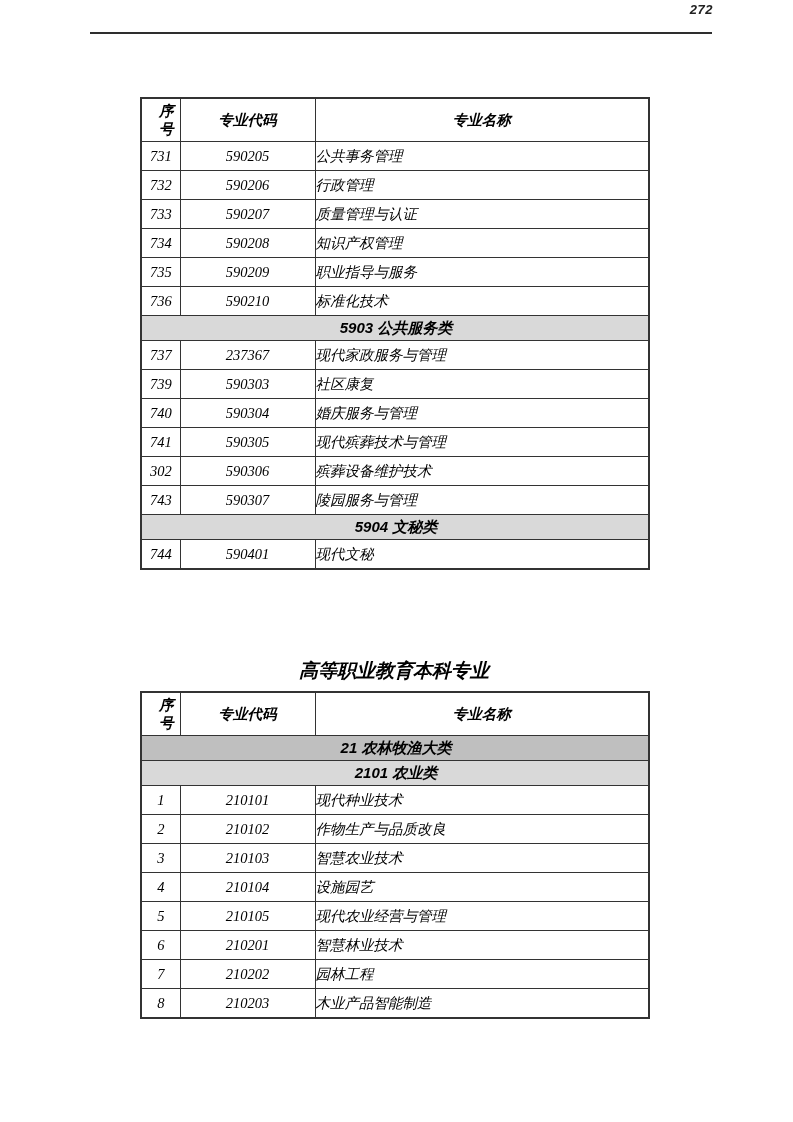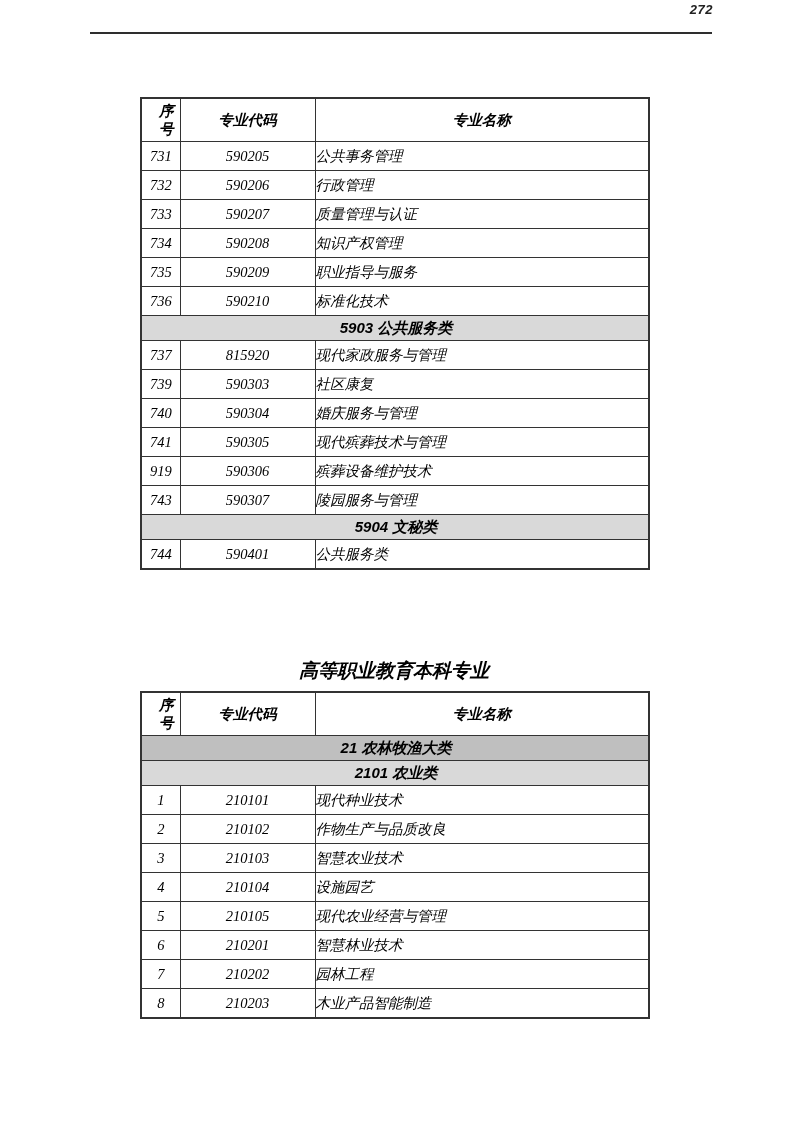--- a/index.html
+++ b/index.html
@@ -156,55 +156,55 @@
           <tr class="data-row">
             <td class="col-no">736</td>
             <td class="col-code">590210</td>
             <td class="col-name">标准化技术</td>
           </tr>
           <tr class="subsection-row">
             <td colspan="3">5903 公共服务类</td>
           </tr>
           <tr class="data-row">
             <td class="col-no">737</td>
-            <td class="col-code">815920</td>
+            <td class="col-code">237367</td>
             <td class="col-name">现代家政服务与管理</td>
           </tr>
           <tr class="data-row">
             <td class="col-no">739</td>
             <td class="col-code">590303</td>
             <td class="col-name">社区康复</td>
           </tr>
           <tr class="data-row">
             <td class="col-no">740</td>
             <td class="col-code">590304</td>
             <td class="col-name">婚庆服务与管理</td>
           </tr>
           <tr class="data-row">
             <td class="col-no">741</td>
             <td class="col-code">590305</td>
             <td class="col-name">现代殡葬技术与管理</td>
           </tr>
           <tr class="data-row">
-            <td class="col-no">919</td>
+            <td class="col-no">302</td>
             <td class="col-code">590306</td>
             <td class="col-name">殡葬设备维护技术</td>
           </tr>
           <tr class="data-row">
             <td class="col-no">743</td>
             <td class="col-code">590307</td>
             <td class="col-name">陵园服务与管理</td>
           </tr>
           <tr class="subsection-row">
             <td colspan="3">5904 文秘类</td>
           </tr>
           <tr class="data-row">
             <td class="col-no">744</td>
             <td class="col-code">590401</td>
-            <td class="col-name">公共服务类</td>
+            <td class="col-name">现代文秘</td>
           </tr>
         </tbody>
     </table>
   </div>
 
   <h2 class="table-title">高等职业教育本科专业</h2>
 
   <div class="table-block" id="table-block-1">
     <table class="majors">
       <colgroup>

